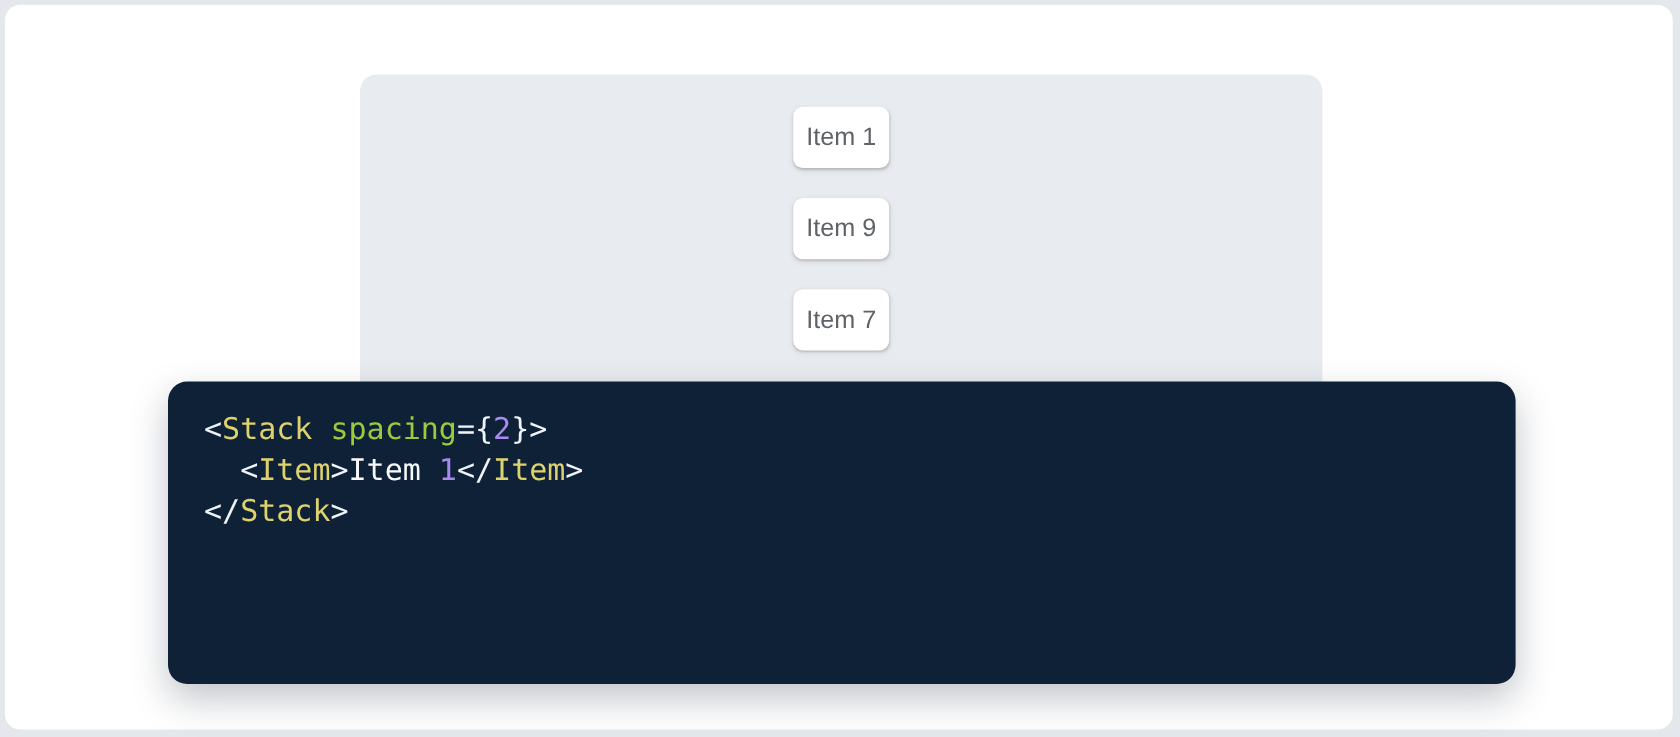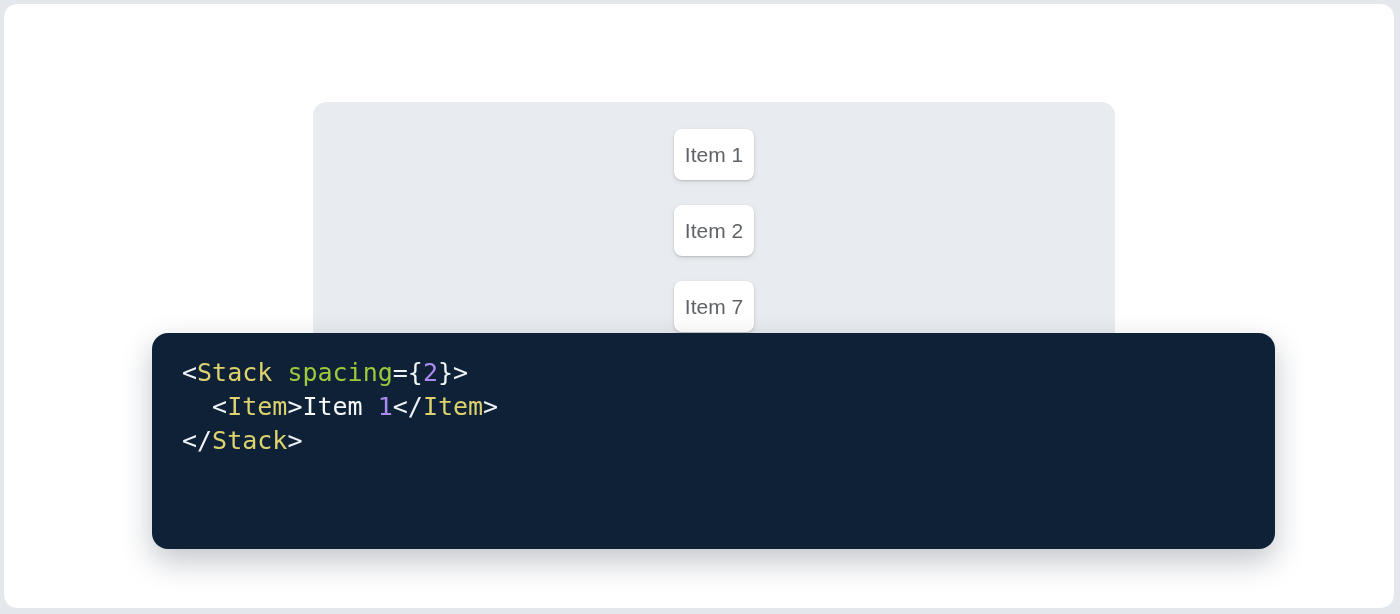--- a/index.html
+++ b/index.html
@@ -17,27 +17,26 @@
     top: 3px;
     width: 1392px;
     height: 606px;
     background: #ffffff;
     border: 1px solid #e3e6ea;
     border-radius: 14px;
     box-sizing: border-box;
   }
   .demo-area {
     position: absolute;
-    left: 309px;
+    left: 296px;
     top: 58px;
     width: 802px;
     height: 400px;
     background: #e8ebef;
     border-radius: 14px;
-    margin-top: 40px;
   }
   .stack {
     display: flex;
     flex-direction: column;
     align-items: center;
     padding-top: 27px;
     gap: 25px;
   }
   .stack-item {
     width: 80px;
@@ -51,33 +50,32 @@
   }
   .stack-item .label {
     color: #5f6368;
     font-size: 21px;
     line-height: 1;
     white-space: nowrap;
   }
   .code-block {
     position: absolute;
     left: 136px;
-    top: 329px;
+    top: 314px;
     width: 1123px;
-    height: 216px;
+    height: 252px;
     background: #0e2137;
     border-radius: 16px;
     box-shadow: 0 12px 30px rgba(10, 25, 45, 0.25);
     box-sizing: border-box;
     padding: 23px 30px;
     font-family: "DejaVu Sans Mono", "Liberation Mono", monospace;
     font-size: 25px;
     line-height: 33.8px;
     color: #f5f7fa;
-    margin-left: 12px;
   }
   .code-line {
     white-space: pre;
   }
   .tok-punct { color: #f0f3f7; }
   .tok-plain { color: #f7f9fb; }
   .tok-tag   { color: #ddd26e; }
   .tok-attr  { color: #9acb3c; }
   .tok-num   { color: #ab8af0; }
 </style>
@@ -85,21 +83,21 @@
 <body>
 
 <div class="card">
 
   <div class="demo-area">
     <div class="stack">
       <div class="stack-item">
         <span class="label">Item 1</span>
       </div>
       <div class="stack-item">
-        <span class="label">Item 2</span>
+        <span class="label">Item 9</span>
       </div>
       <div class="stack-item">
         <span class="label">Item 7</span>
       </div>
     </div>
   </div>
 
   <div class="code-block">
     <div class="code-line"><span class="tok-punct">&lt;</span><span class="tok-tag">Stack</span><span class="tok-plain"> </span><span class="tok-attr">spacing</span><span class="tok-punct">=</span><span class="tok-punct">{</span><span class="tok-num">2</span><span class="tok-punct">}</span><span class="tok-punct">&gt;</span></div>
     <div class="code-line"><span class="tok-plain">  </span><span class="tok-punct">&lt;</span><span class="tok-tag">Item</span><span class="tok-punct">&gt;</span><span class="tok-plain">Item </span><span class="tok-num">1</span><span class="tok-punct">&lt;/</span><span class="tok-tag">Item</span><span class="tok-punct">&gt;</span></div>

